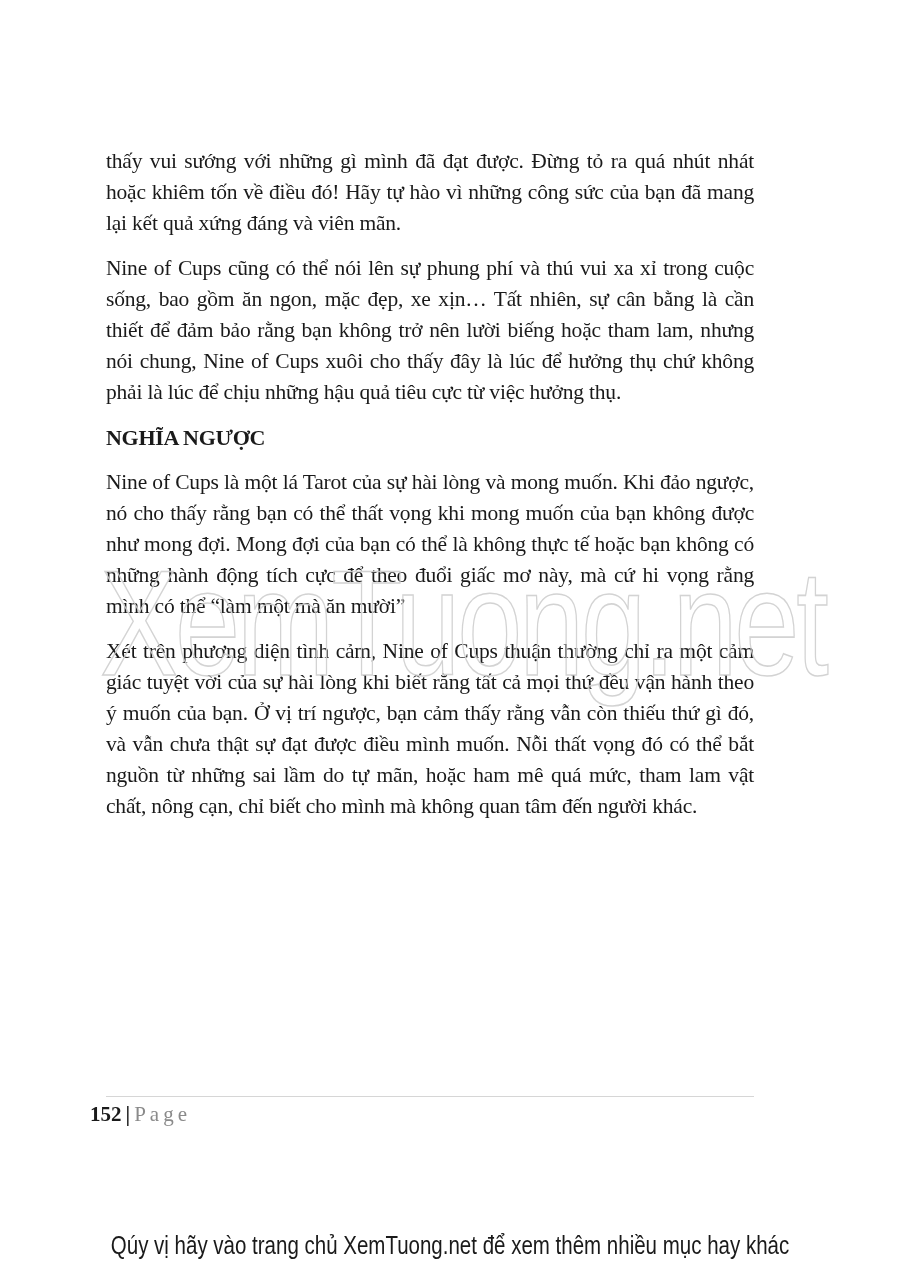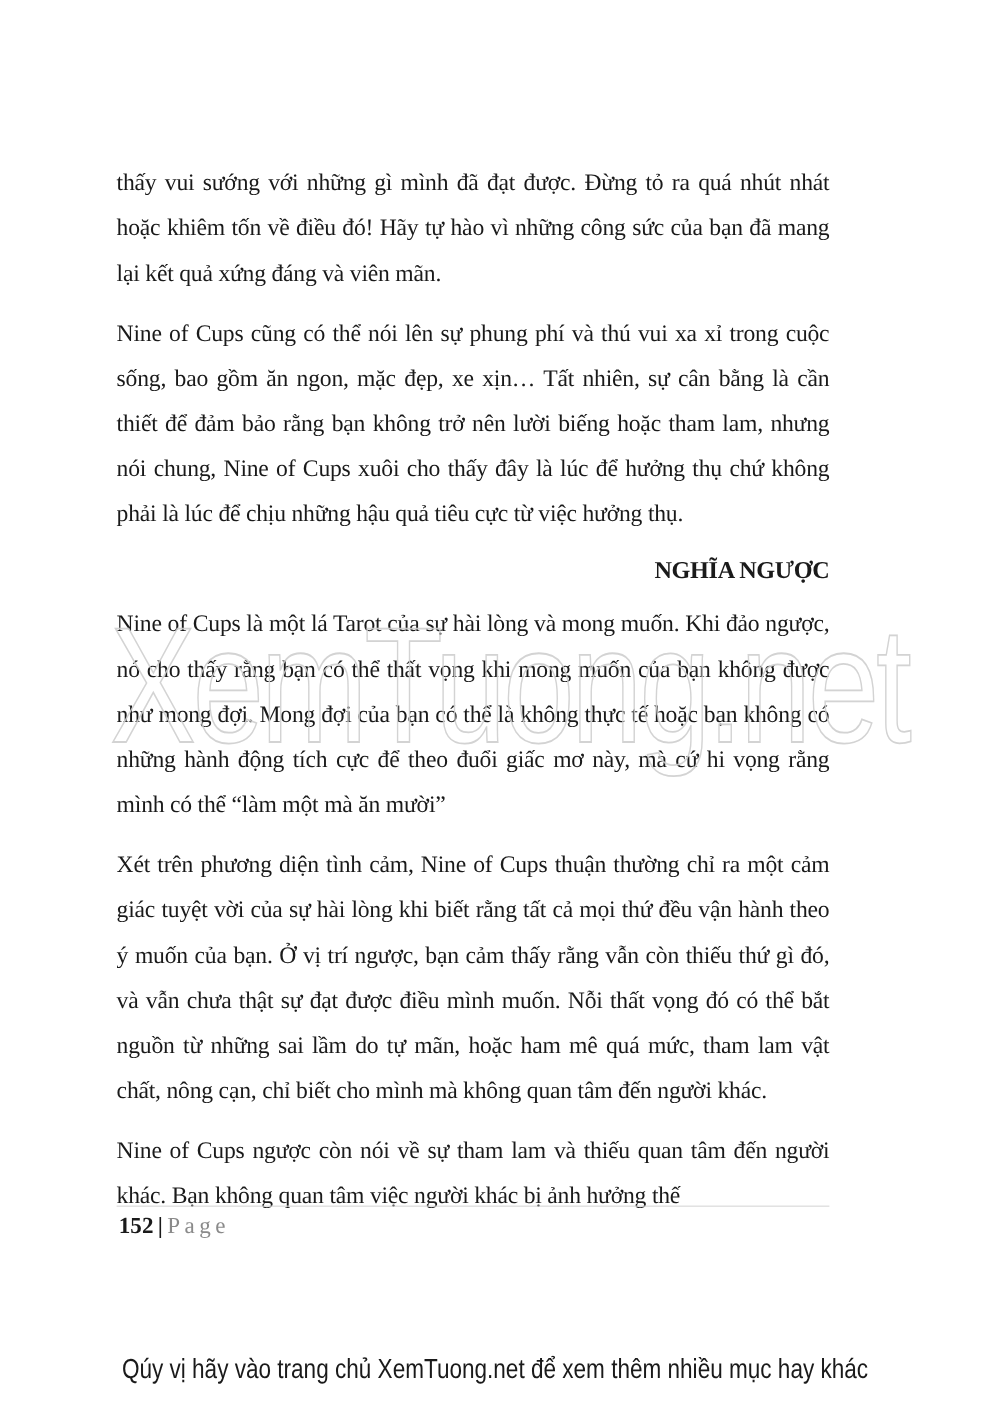--- a/index.html
+++ b/index.html
@@ -24,32 +24,31 @@
     }
     .content {
       position: absolute;
       left: 106px;
       top: 146px;
       width: 648px;
     }
     .para {
       margin: 0 0 14px 0;
       font-size: 21.5px;
-      line-height: 41px;
+      line-height: 31px;
       text-align: justify;
       text-align-last: left;
       letter-spacing: -0.2px;
     }
     .heading {
       margin: 0 0 14px 0;
       font-size: 22px;
       line-height: 31px;
       font-weight: bold;
       letter-spacing: -0.3px;
-      text-align: right;
     }
     .watermark {
       position: absolute;
       left: 100px;
       top: 548px;
       width: 710px;
       font-family: "Liberation Sans", "DejaVu Sans", sans-serif;
       font-size: 150px;
       line-height: 150px;
       font-weight: normal;
@@ -66,21 +65,21 @@
     .footer-rule {
       position: absolute;
       left: 106px;
       top: 1096px;
       width: 648px;
       height: 1px;
       background: #d6d6d6;
     }
     .footer {
       position: absolute;
-      left: 108px;
+      left: 90px;
       top: 1100px;
       font-size: 21px;
       line-height: 28px;
       white-space: nowrap;
     }
     .page-num {
       font-weight: bold;
       color: #1a1a1a;
     }
     .page-sep {
@@ -113,21 +112,20 @@
 <div class="page">
 
   <div class="content">
     <p class="para">thấy vui sướng với những gì mình đã đạt được. Đừng tỏ ra quá  nhút nhát hoặc khiêm tốn về điều đó! Hãy tự hào vì những công sức của bạn đã mang lại kết quả xứng đáng và viên mãn.</p>
     <p class="para">Nine of Cups cũng có thể nói lên sự phung phí và thú vui xa xỉ trong cuộc sống, bao gồm ăn ngon, mặc đẹp, xe xịn… Tất nhiên, sự cân bằng là cần thiết để đảm bảo rằng bạn không trở nên lười biếng hoặc tham lam, nhưng nói chung, Nine of Cups xuôi cho thấy đây là lúc để hưởng thụ chứ không phải là lúc để chịu những hậu quả tiêu cực từ việc hưởng thụ.</p>
 
     <h2 class="heading">NGHĨA NGƯỢC</h2>
 
     <p class="para">Nine of Cups là một lá Tarot của sự hài lòng và mong muốn. Khi đảo ngược, nó cho thấy rằng bạn có thể thất vọng khi mong muốn của bạn không được như mong đợi. Mong đợi của bạn có thể là không thực tế hoặc bạn không có những hành động tích cực để theo đuổi giấc mơ này, mà cứ hi vọng rằng mình có thể “làm một mà ăn mười”</p>
     <p class="para">Xét trên phương diện tình cảm, Nine of Cups thuận thường chỉ ra một cảm giác tuyệt vời của sự hài lòng khi biết rằng tất cả mọi thứ đều vận hành theo ý muốn của bạn. Ở vị trí ngược, bạn cảm thấy rằng vẫn còn thiếu thứ gì đó, và vẫn chưa thật sự đạt được điều mình muốn. Nỗi thất vọng đó có thể bắt nguồn từ những sai lầm do tự mãn, hoặc ham mê quá mức, tham lam vật chất, nông cạn, chỉ biết cho mình mà không quan tâm đến người khác.</p>
-    <p class="para">Nine of Cups ngược còn nói về sự tham lam và thiếu quan tâm đến người khác. Bạn không quan tâm việc người khác bị ảnh hưởng thế</p>
   </div>
 
   <div class="watermark">XemTuong.net</div>
 
   <div class="footer-rule"></div>
 
   <div class="footer">
     <span class="page-num">152</span><span class="page-sep">|</span><span class="page-label">Page</span>
   </div>
 

